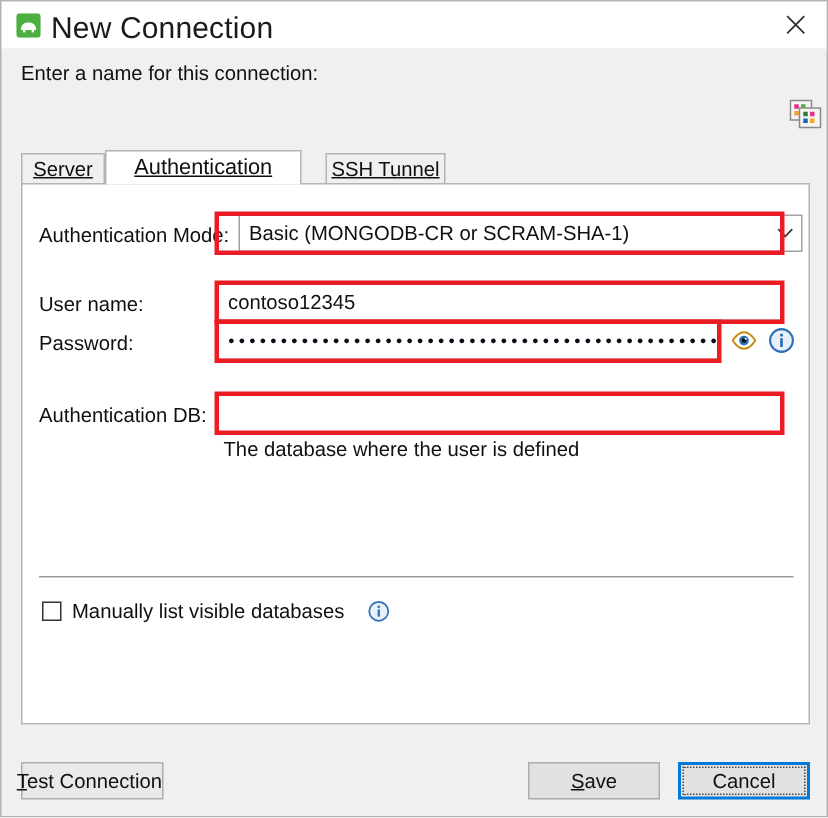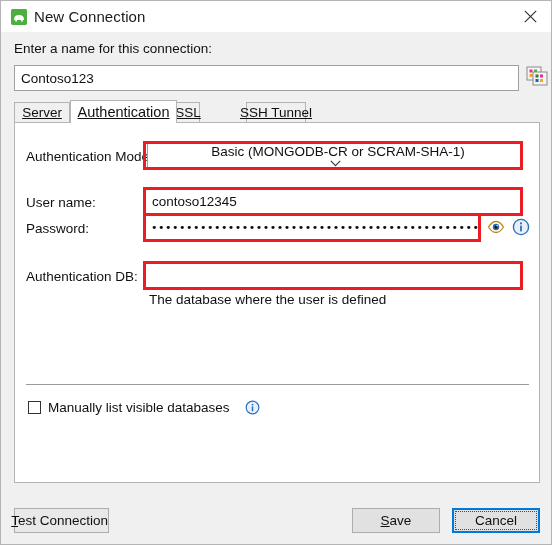--- a/index.html
+++ b/index.html
@@ -35,21 +35,21 @@
     left: 10px; top: 8px;
     width: 16px; height: 16px;
     background: #4caf3f;
     border-radius: 2px;
     overflow: hidden;
   }
   .title-icon svg { display: block; }
   .title-text {
     position: absolute;
     left: 33px; top: 7px;
-    font-size: 15px;
+    font-size: 20px;
     color: #1a1a1a;
     letter-spacing: 0.1px;
     white-space: nowrap;
   }
   .close-btn {
     position: absolute;
     right: 0; top: 0;
     width: 45px; height: 30px;
     display: flex;
     align-items: center;
@@ -289,55 +289,54 @@
     <div class="title-text">New Connection</div>
     <div class="close-btn">
       <svg width="13" height="13" viewBox="0 0 13 13">
         <line x1="0.8" y1="0.8" x2="12.2" y2="12.2" stroke="#2b2b2b" stroke-width="1.1"></line>
         <line x1="12.2" y1="0.8" x2="0.8" y2="12.2" stroke="#2b2b2b" stroke-width="1.1"></line>
       </svg>
     </div>
   </div>
 
   <div class="name-label">Enter a name for this connection:</div>
-  <input class="name-input" type="text" value="Contoso123" style="">
   <div class="name-pick-btn">
     <svg width="22" height="22" viewBox="0 0 22 22">
       <rect x="1" y="2" width="14" height="13" fill="#f4f4f4" stroke="#8a8a8a" stroke-width="1"></rect>
       <rect x="3.5" y="4.5" width="3" height="3" fill="#e8308a"></rect>
       <rect x="8" y="4.5" width="3" height="3" fill="#4caf3f"></rect>
       <rect x="3.5" y="9" width="3" height="3" fill="#f5a623"></rect>
       <rect x="8" y="9" width="3" height="3" fill="#d0021b"></rect>
       <rect x="7" y="7" width="14" height="13" fill="#f4f4f4" stroke="#8a8a8a" stroke-width="1"></rect>
       <rect x="9.5" y="9.5" width="3" height="3" fill="#2e7d32"></rect>
       <rect x="14" y="9.5" width="3" height="3" fill="#e8308a"></rect>
       <rect x="9.5" y="14" width="3" height="3" fill="#1565c0"></rect>
       <rect x="14" y="14" width="3" height="3" fill="#f5a623"></rect>
     </svg>
   </div>
 
   <div class="tabstrip">
     <div class="tab" style="left:0px;width:56px;">
       <span>Server</span>
     </div>
-    <div class="tab selected" style="left:56px;width:107px;text-align:center;">
+    <div class="tab selected" style="left:56px;width:131px;text-align:center;">
       <span>Authentication</span>
     </div>
     <div class="tab" style="left:162px;width:24px;">
       <span>SSL</span>
     </div>
-    <div class="tab" style="left:203px;width:60px;margin-left:29px;">
+    <div class="tab" style="left:203px;width:80px;">
       <span>SSH Tunnel</span>
     </div>
   </div>
 
   <div class="tabpanel">
 
     <div class="lbl" style="left:11px; top:26px;">Authentication Mode:</div>
-    <div class="combo" style="left:132px; top:20px; width:376px; height:25px;flex-direction:column;">
+    <div class="combo" style="left:144px; top:20px; width:376px; height:25px;">
       <span class="combo-text">Basic (MONGODB-CR or SCRAM-SHA-1)</span>
       <span class="chev">
         <svg width="11" height="7" viewBox="0 0 11 7">
           <polyline points="0.8,0.8 5.5,5.6 10.2,0.8" fill="none" stroke="#3c3c3c" stroke-width="1.2"></polyline>
         </svg>
       </span>
     </div>
     <div class="redbox" style="left:128px; top:18px; width:380px; height:29px;"></div>
 
     <div class="lbl" style="left:11px; top:72px;">User name:</div>

